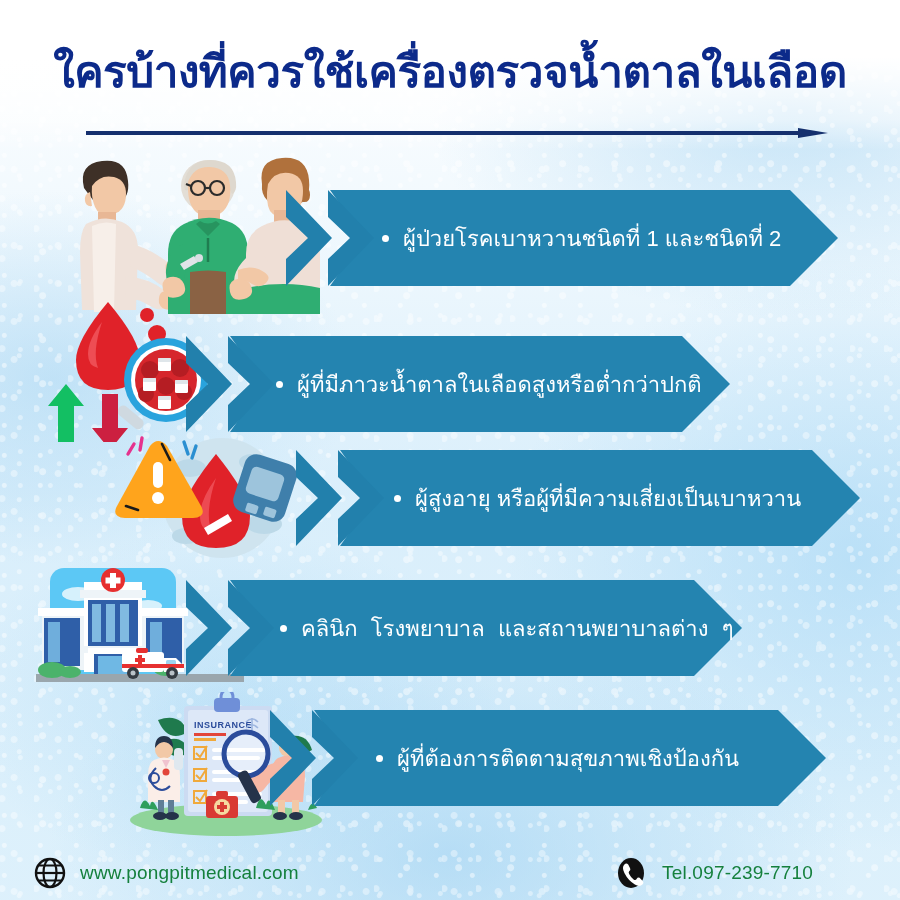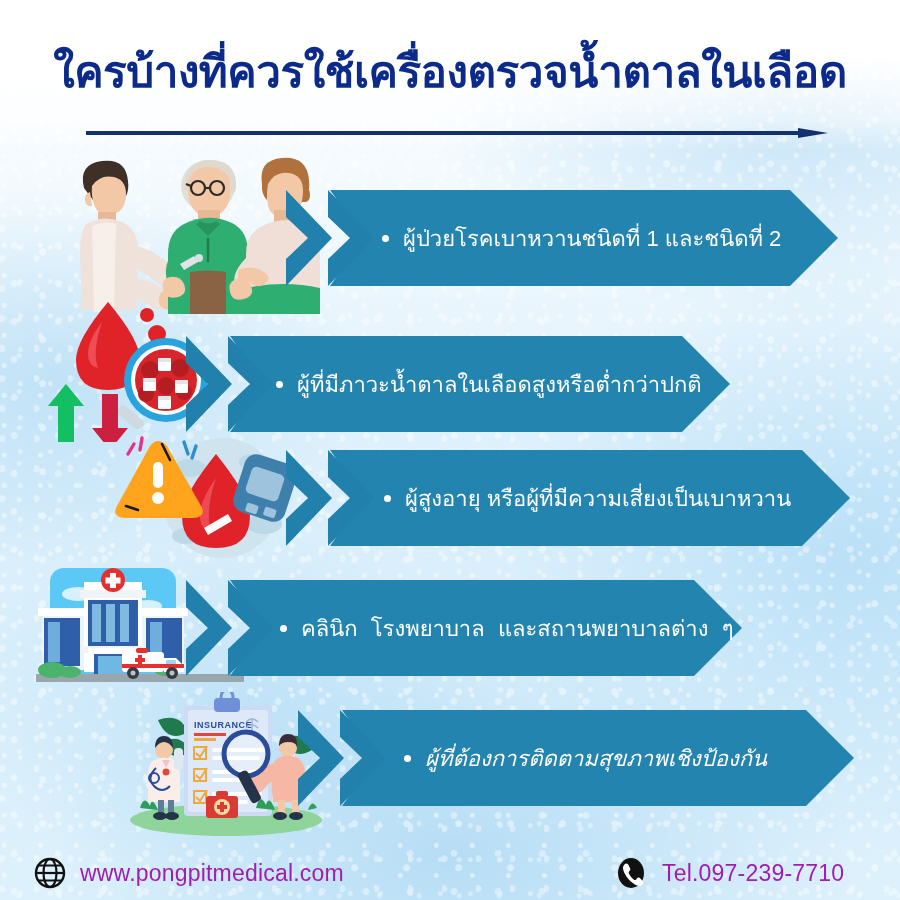--- a/index.html
+++ b/index.html
@@ -93,21 +93,21 @@
 
   
   .illus { position:absolute; }
   
   .footer {
     position:absolute; left:0; top:846px; width:900px; height:54px;
     display:flex; align-items:center;
   }
   .foot-item { display:flex; align-items:center; position:absolute; }
   .foot-text {
-    font-size:23px; color:#a21caf; letter-spacing:.2px;
+    font-size:19px; color:#15803d; letter-spacing:.2px;
   }
   .foot-icon { margin-right:14px; display:flex; align-items:center; }
 </style>
 </head>
 <body>
 
 <div id="stage">
 
   <div class="bg-base"></div>
   <div class="bg-wash"></div>
@@ -402,41 +402,41 @@
   <div class="arrow-row" style="left:230px; top:320px; width:500px;margin-top:16px;">
     <div class="arrow-body"></div>
     <div class="chev" style="left:-44px;"></div>
     <div class="chev" style="left:-2px;"></div>
     <div class="arrow-text" style="left:46px;">
       <span class="bullet"></span>
       <span>ผู้ที่มีภาวะน้ำตาลในเลือดสูงหรือต่ำกว่าปกติ</span>
     </div>
   </div>
 
-  <div class="arrow-row" style="left:330px; top:450px; width:520px;">
+  <div class="arrow-row" style="left:340px; top:450px; width:520px;">
     <div class="arrow-body"></div>
     <div class="chev" style="left:-44px;"></div>
     <div class="chev" style="left:-2px;"></div>
     <div class="arrow-text" style="left:54px;">
       <span class="bullet"></span>
       <span>ผู้สูงอายุ หรือผู้ที่มีความเสี่ยงเป็นเบาหวาน</span>
     </div>
   </div>
 
   <div class="arrow-row" style="left:230px; top:580px; width:512px;font-family:Liberation Mono, monospace;">
     <div class="arrow-body"></div>
     <div class="chev" style="left:-44px;"></div>
     <div class="chev" style="left:-2px;"></div>
     <div class="arrow-text" style="left:50px;">
       <span class="bullet"></span>
       <span>คลินิก โรงพยาบาล และสถานพยาบาลต่าง ๆ</span>
     </div>
   </div>
 
-  <div class="arrow-row" style="left:342px; top:710px; width:512px;font-style:italic;">
+  <div class="arrow-row" style="left:314px; top:710px; width:512px;">
     <div class="arrow-body"></div>
     <div class="chev" style="left:-44px;"></div>
     <div class="chev" style="left:-2px;"></div>
     <div class="arrow-text" style="left:62px;">
       <span class="bullet"></span>
       <span>ผู้ที่ต้องการติดตามสุขภาพเชิงป้องกัน</span>
     </div>
   </div>
 
   <div class="footer">

